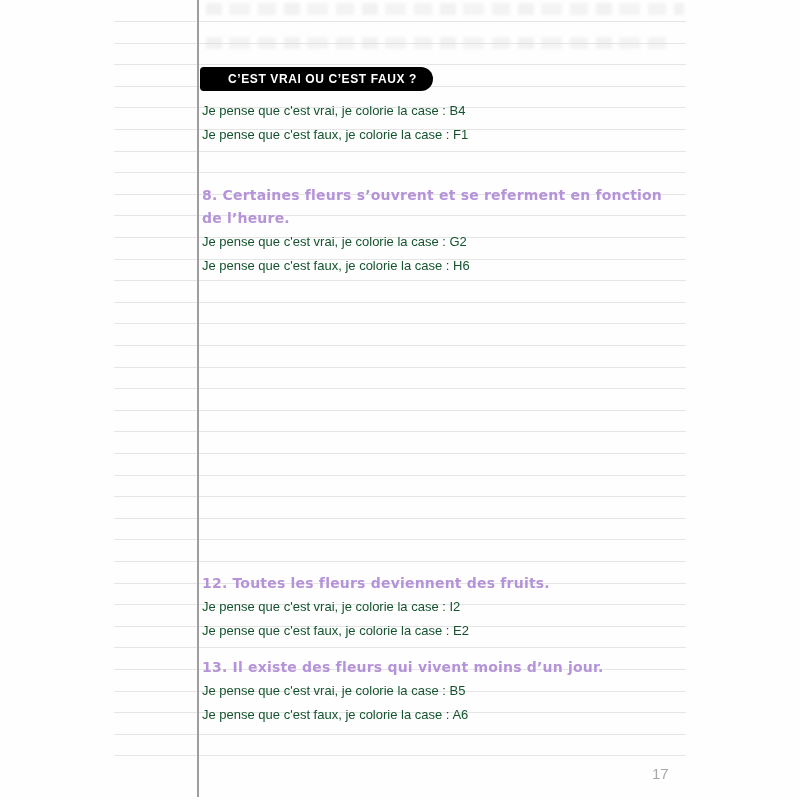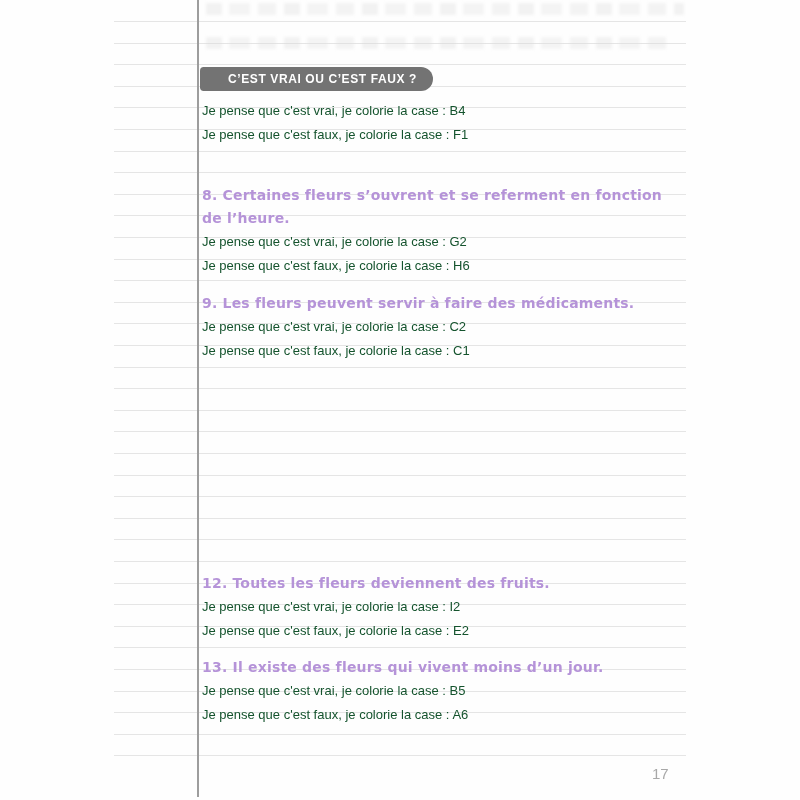--- a/index.html
+++ b/index.html
@@ -32,21 +32,21 @@
       #d9d9d9 0 16px,transparent 16px 23px,
       #e0e0e0 23px 44px,transparent 44px 52px,
       #dedede 52px 70px,transparent 70px 78px);
   }
   .ghost1{top:3px;}
   .ghost2{top:37px;width:468px;}
 
   
   .badge{
     position:absolute;left:200px;top:67px;height:24px;width:233px;
-    background:#737373;border-radius:4px 13px 13px 4px;
+    background:#000000;border-radius:4px 13px 13px 4px;
     display:flex;align-items:center;
     padding:0 0 0 28px;box-sizing:border-box;
   }
   .badge span{
     color:#ffffff;font-weight:bold;font-size:12px;letter-spacing:.6px;
     font-family:"Liberation Sans",sans-serif;
   }
 
   
   .q{position:absolute;left:202px;width:490px;}
@@ -84,25 +84,20 @@
     <p><span>Je pense que c'est faux, je colorie la case :</span> <span>F1</span></p>
   </section>
 
   <section class="q" style="top:184px">
     <h3>8. Certaines fleurs s’ouvrent et se referment en fonction
 de l’heure.</h3>
     <p><span>Je pense que c'est vrai, je colorie la case :</span> <span>G2</span></p>
     <p><span>Je pense que c'est faux, je colorie la case :</span> <span>H6</span></p>
   </section>
 
-  <section class="q" style="top:292px">
-    <h3>9. Les fleurs peuvent servir à faire des médicaments.</h3>
-    <p><span>Je pense que c'est vrai, je colorie la case :</span> <span>C2</span></p>
-    <p><span>Je pense que c'est faux, je colorie la case :</span> <span>C1</span></p>
-  </section>
 
 
 
   <section class="q" style="top:572px">
     <h3>12. Toutes les fleurs deviennent des fruits.</h3>
     <p><span>Je pense que c'est vrai, je colorie la case :</span> <span>I2</span></p>
     <p><span>Je pense que c'est faux, je colorie la case :</span> <span>E2</span></p>
   </section>
 
   <section class="q" style="top:656px">

